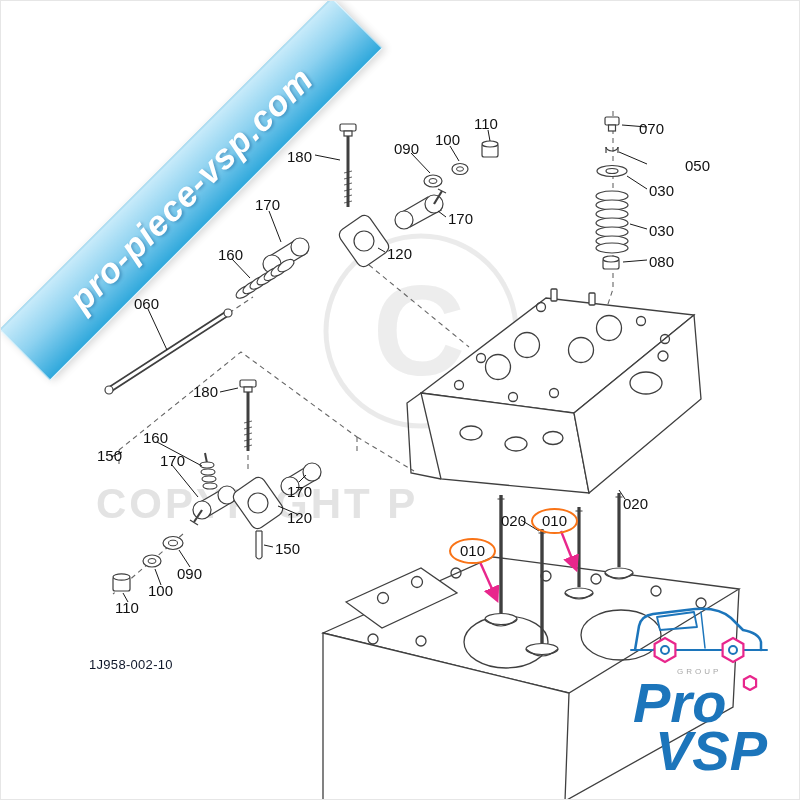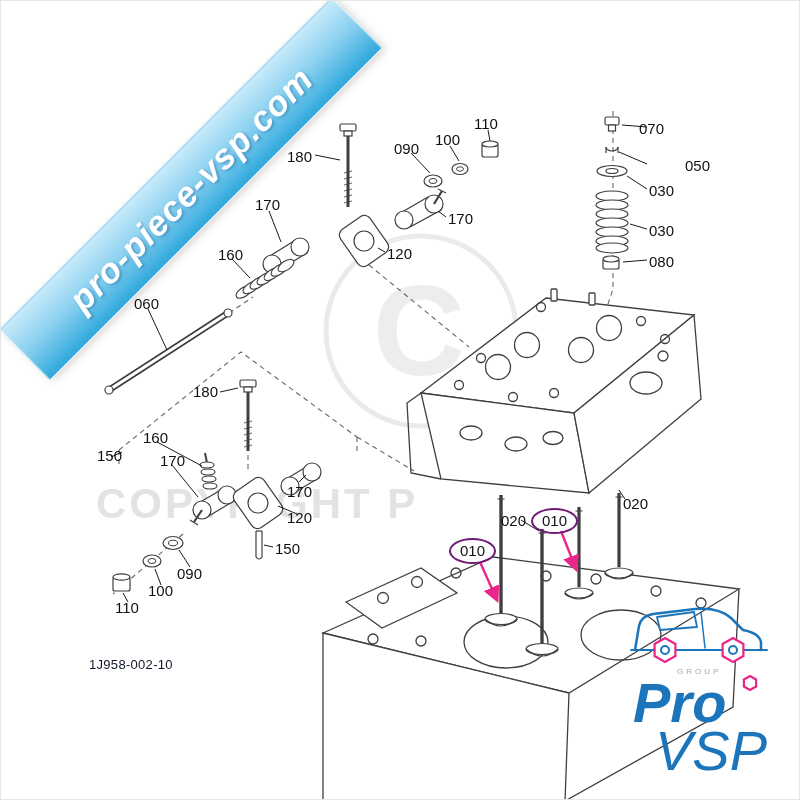--- a/index.html
+++ b/index.html
@@ -2,37 +2,37 @@
 <html><head>
 <meta charset="utf-8">
 <style>
   * { margin:0; padding:0; box-sizing:border-box; }
   html,body { background:#ffffff; font-family:"Liberation Sans", sans-serif; }
   .stage { position:relative; width:800px; height:800px; background:#fff; overflow:hidden; border:1px solid #e6e6e6; }
 
   svg.diagram { position:absolute; left:0; top:0; z-index:1; }
 
   .part-label { position:absolute; z-index:5; font-size:15px; color:#101010; white-space:nowrap; }
-  .part-label.hl { border:2px solid #701a75; border-radius:50%; padding:2px 9px 3px; margin:-5px 6px 0 -11px; }
+  .part-label.hl { border:2px solid #f97316; border-radius:50%; padding:2px 9px 3px; margin:-5px 6px 0 -11px; }
 
   .banner { position:absolute; left:-45px; top:152px; width:470px; height:72px;
             transform:rotate(-45deg);
             background:linear-gradient(180deg,#c8ebfa 0%,#8ed2f0 45%,#2fa8dc 100%);
             border:1px solid rgba(255,255,255,.65);
             box-shadow:2px 3px 8px rgba(0,0,0,.16);
             display:flex; align-items:center; justify-content:center; z-index:8; }
   .banner span { color:#ffffff; font-size:35px; font-weight:bold; font-style:italic;
                  letter-spacing:1px; text-shadow:1px 2px 3px rgba(0,70,130,.35); }
 
   .figure-code { position:absolute; left:88px; top:656px; font-size:13px; color:#0f172a; z-index:5; letter-spacing:.3px; }
 
   .car-svg  { position:absolute; left:620px; top:585px; z-index:6; }
   .logo-group { position:absolute; left:676px; top:666px; font-size:8px; letter-spacing:3px; color:#a8a8a8; z-index:6; }
   .logo-pro { position:absolute; left:632px; top:674px; font-size:56px; line-height:1; font-weight:800; font-style:italic; color:#1c75bb; z-index:6; }
-  .logo-vsp { position:absolute; left:654px; top:722px; font-size:56px; line-height:1; font-weight:400; font-style:italic; color:#1c75bb; z-index:6; }
+  .logo-vsp { position:absolute; left:654px; top:722px; font-size:56px; line-height:1; font-weight:700; font-style:italic; color:#1c75bb; z-index:6; }
   .hexdot { position:absolute; left:741px; top:674px; z-index:7; }
 </style>
 </head>
 <body>
 
 <div class="stage">
 
   <svg class="diagram" width="800" height="800" viewBox="0 0 800 800">
     <defs>
       <marker id="arr" viewBox="0 0 10 10" refX="8" refY="5" markerWidth="7" markerHeight="7" orient="auto-start-reverse">

